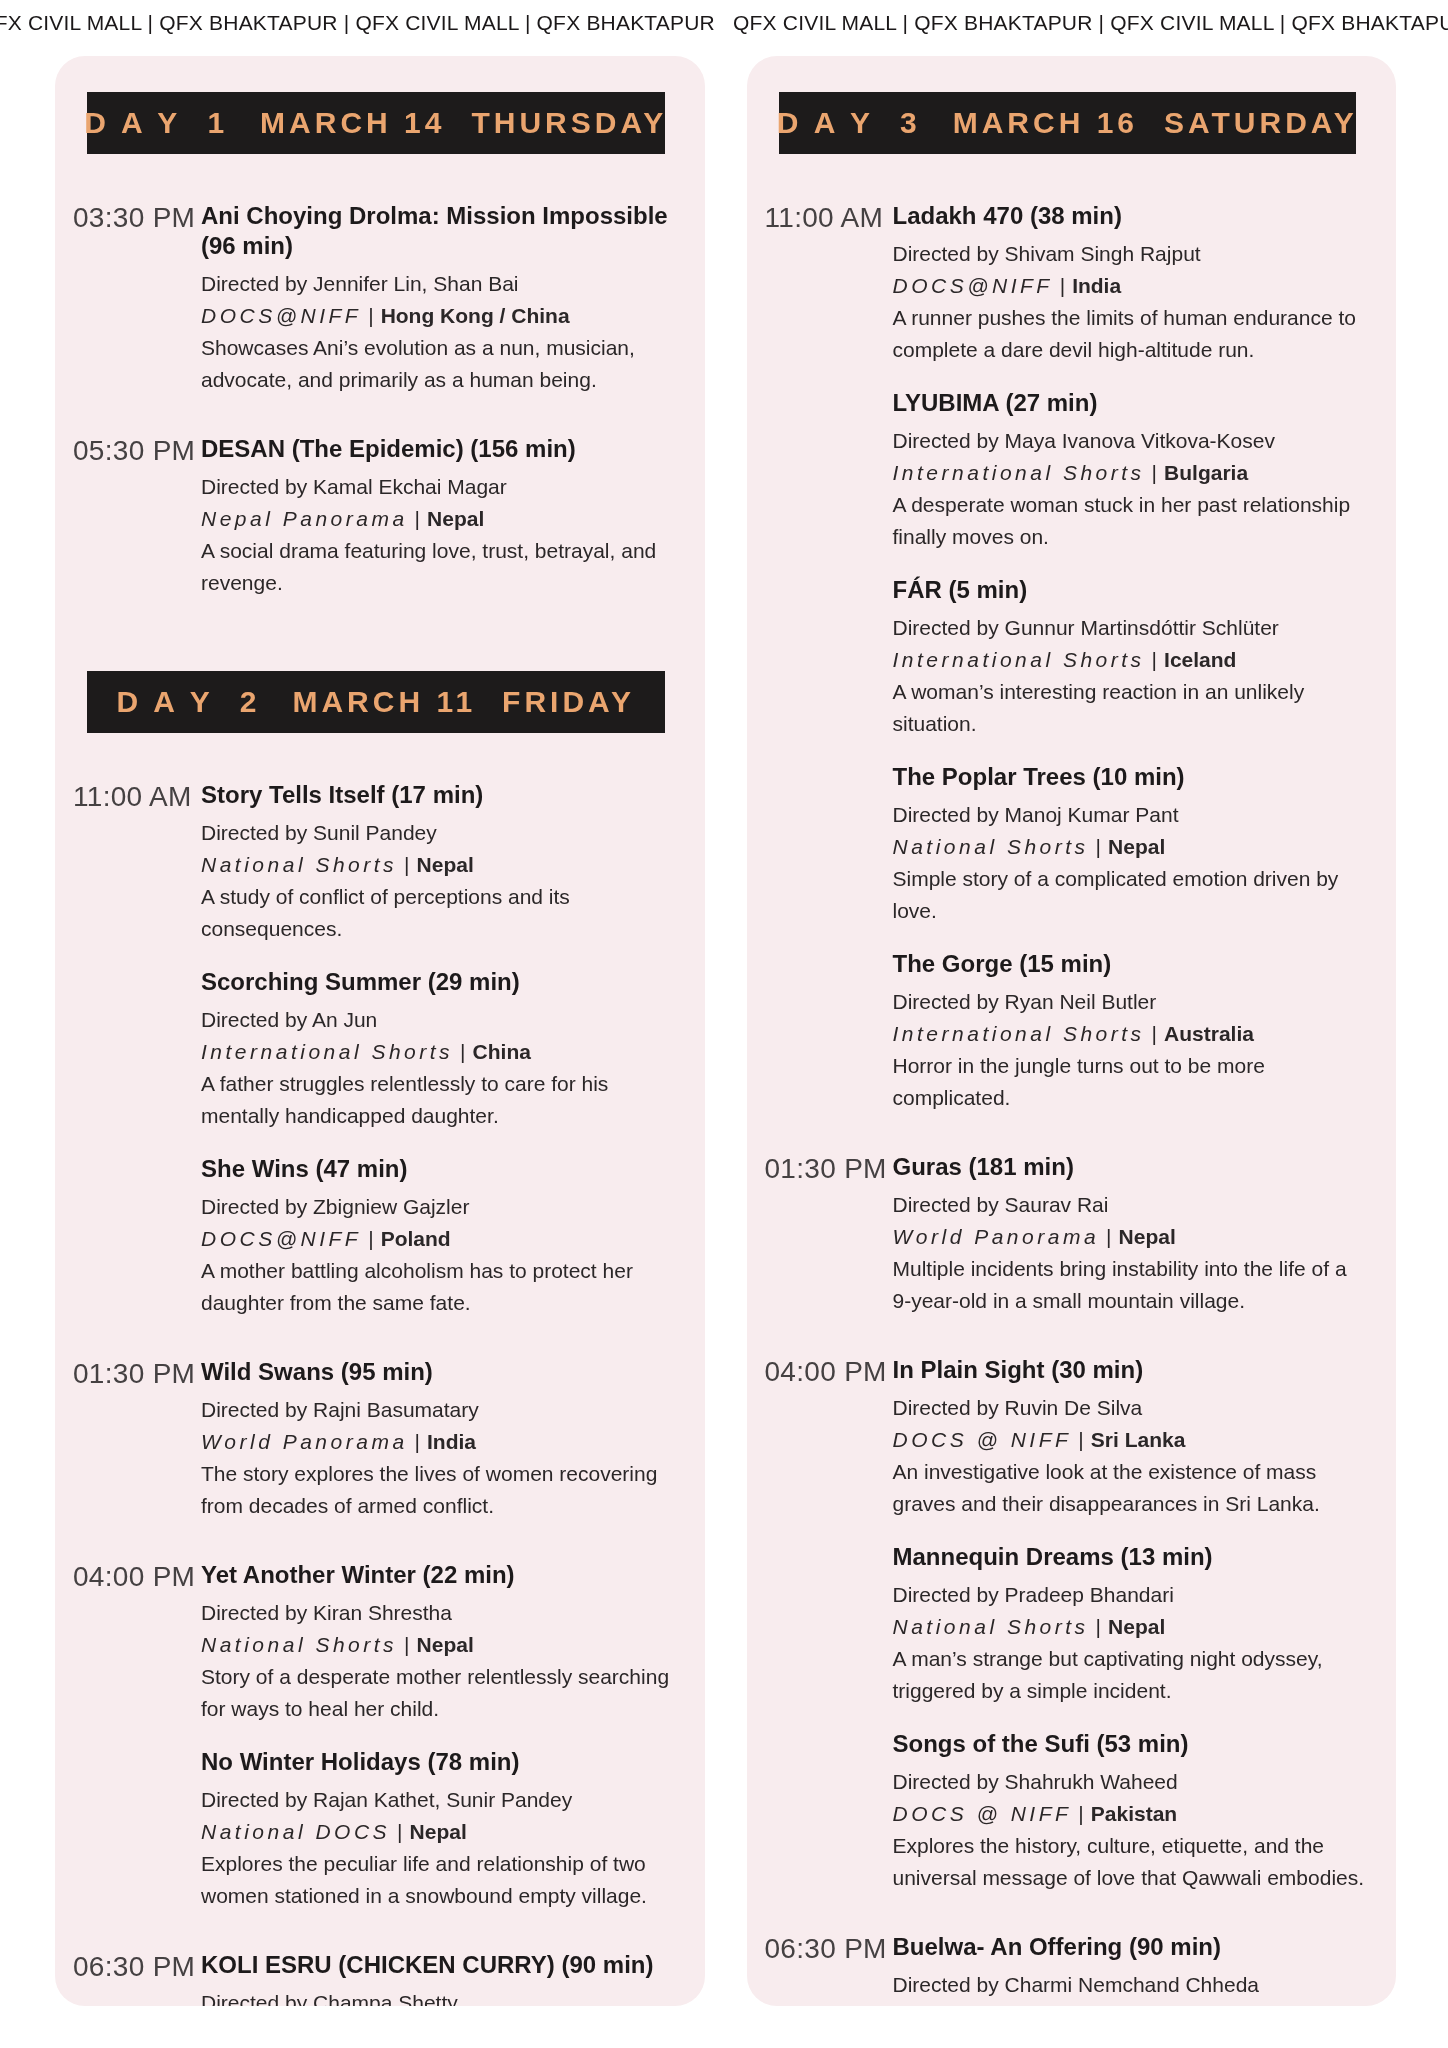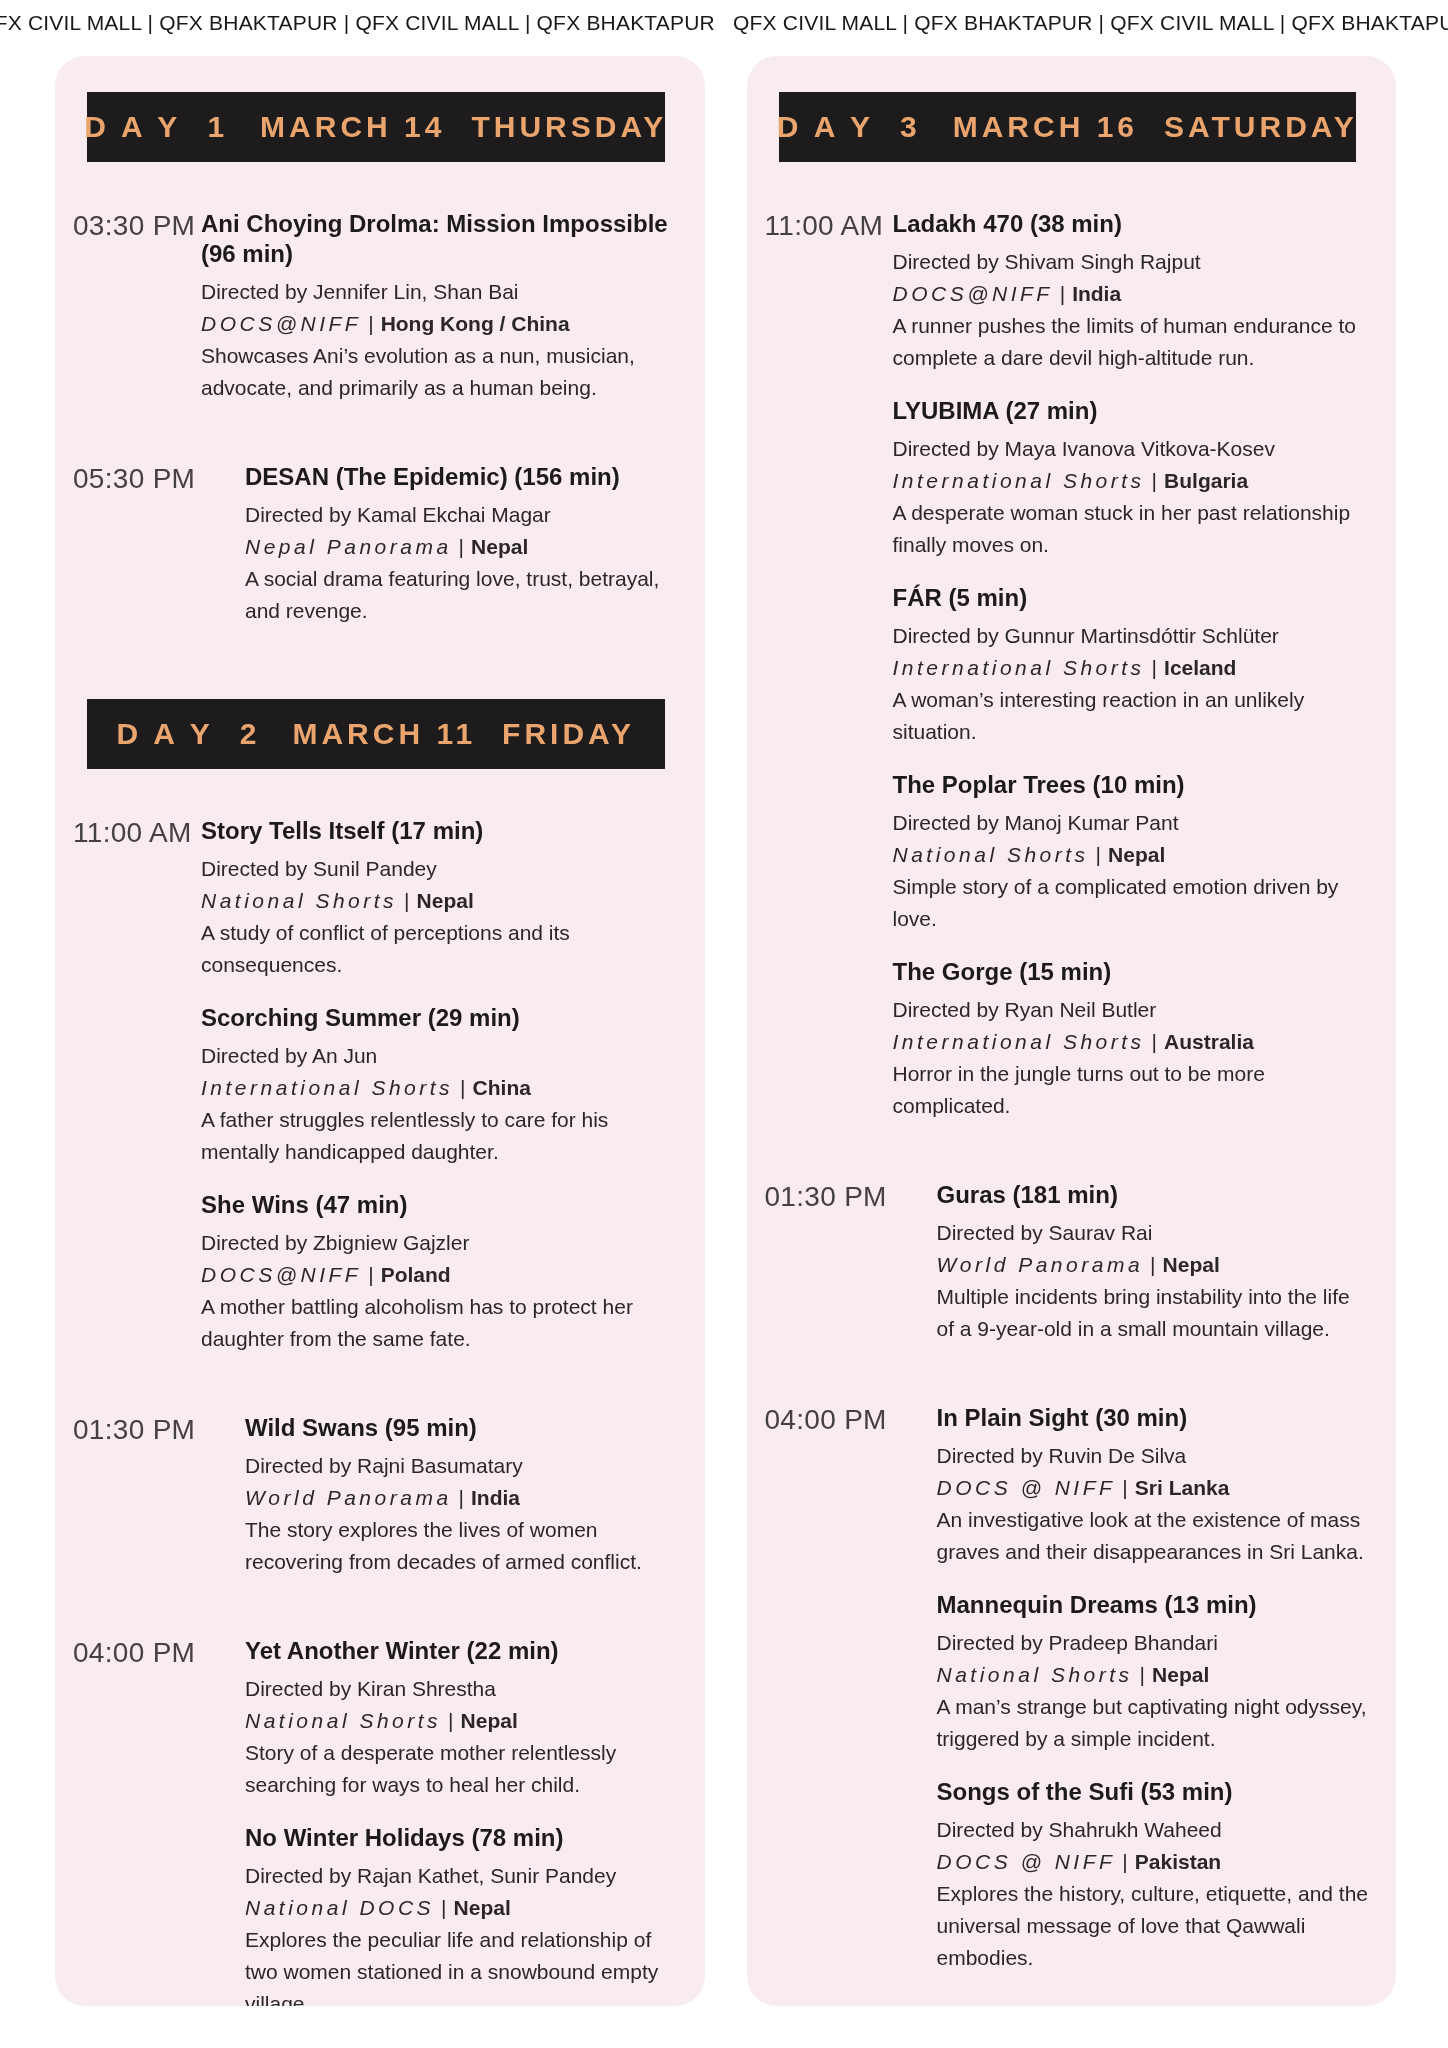--- a/index.html
+++ b/index.html
@@ -11,27 +11,27 @@
   .venues{
     display:flex;justify-content:center;gap:18px;
     padding-top:11px;font-size:21px;color:#1b1819;letter-spacing:.2px;white-space:nowrap;
   }
   .layout{display:flex;gap:42px;margin:21px 52px 0 55px;}
   .panel{
     flex:1;height:1950px;background:#f8ecee;border-radius:30px;
     box-sizing:border-box;padding:36px 26px 30px 18px;overflow:hidden;
   }
   .day-bar{
-    background:#1d1b1b;color:#eaa56f;height:70px;margin:0 14px 46px 14px;
+    background:#1d1b1b;color:#eaa56f;height:62px;margin:0 14px 46px 14px;
     display:flex;align-items:center;justify-content:center;gap:26px;
     font-weight:bold;font-size:30px;letter-spacing:4px;white-space:nowrap;
   }
   .day-bar .gap-lg{margin-left:6px;}
   .section + .section{margin-top:72px;}
-  .slots > .slot + .slot{margin-top:58px;gap:44px;}
+  .slots > .slot + .slot{margin-top:38px;}
   .slot{display:grid;grid-template-columns:128px 1fr;margin-top:47px;}
   .time{font-size:28px;color:#454142;letter-spacing:.3px;padding-top:1px;white-space:nowrap;}
   .film + .film{margin-top:22px;}
   .film-title{font-size:24px;font-weight:bold;color:#1d1a1b;line-height:30px;margin-bottom:7px;}
   .film-line{font-size:21px;line-height:32px;color:#2b2728;}
   .cat{font-style:italic;letter-spacing:3.5px;}
   .sep{margin:0 7px;letter-spacing:0;}
   .country{font-weight:bold;letter-spacing:0;}
   .film-desc{font-size:21px;line-height:32px;color:#2b2728;max-width:478px;}
 </style>

